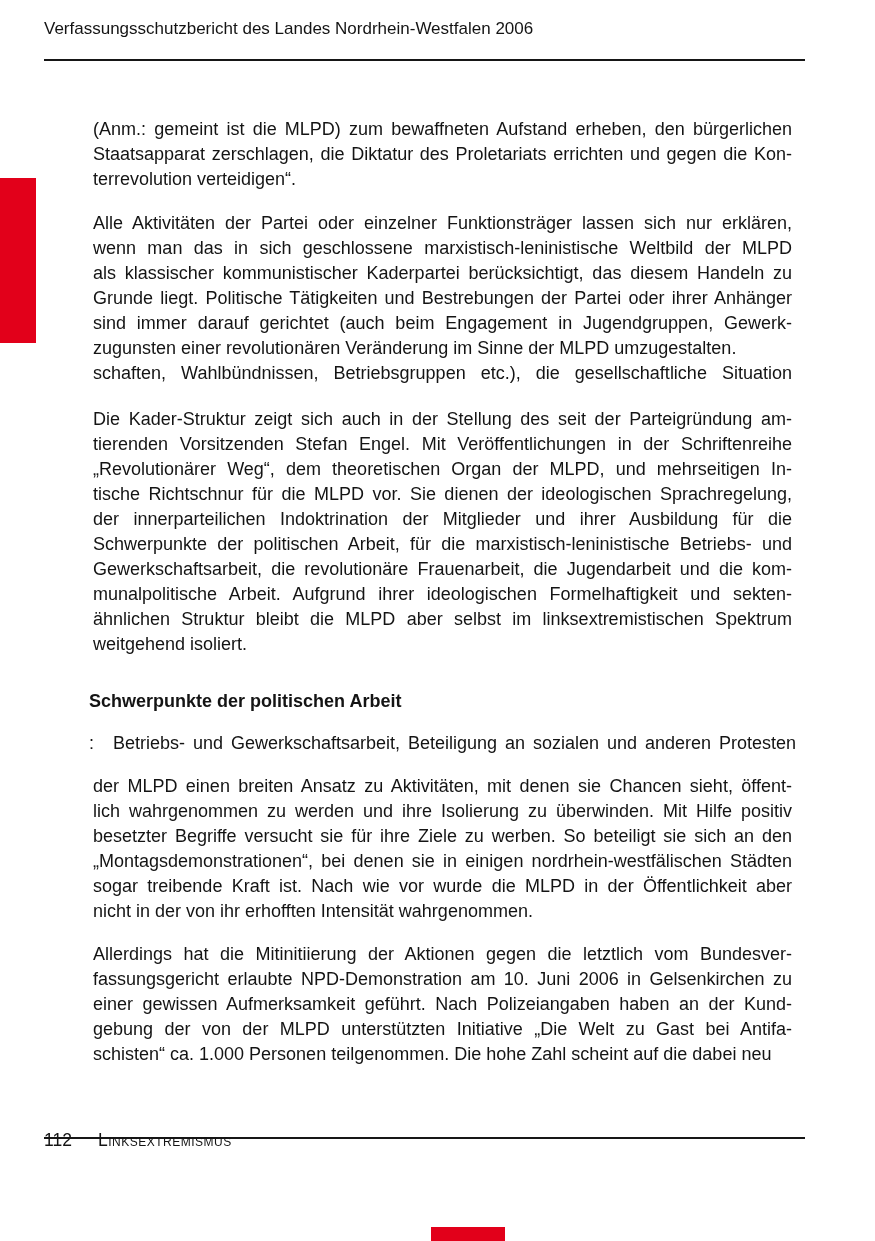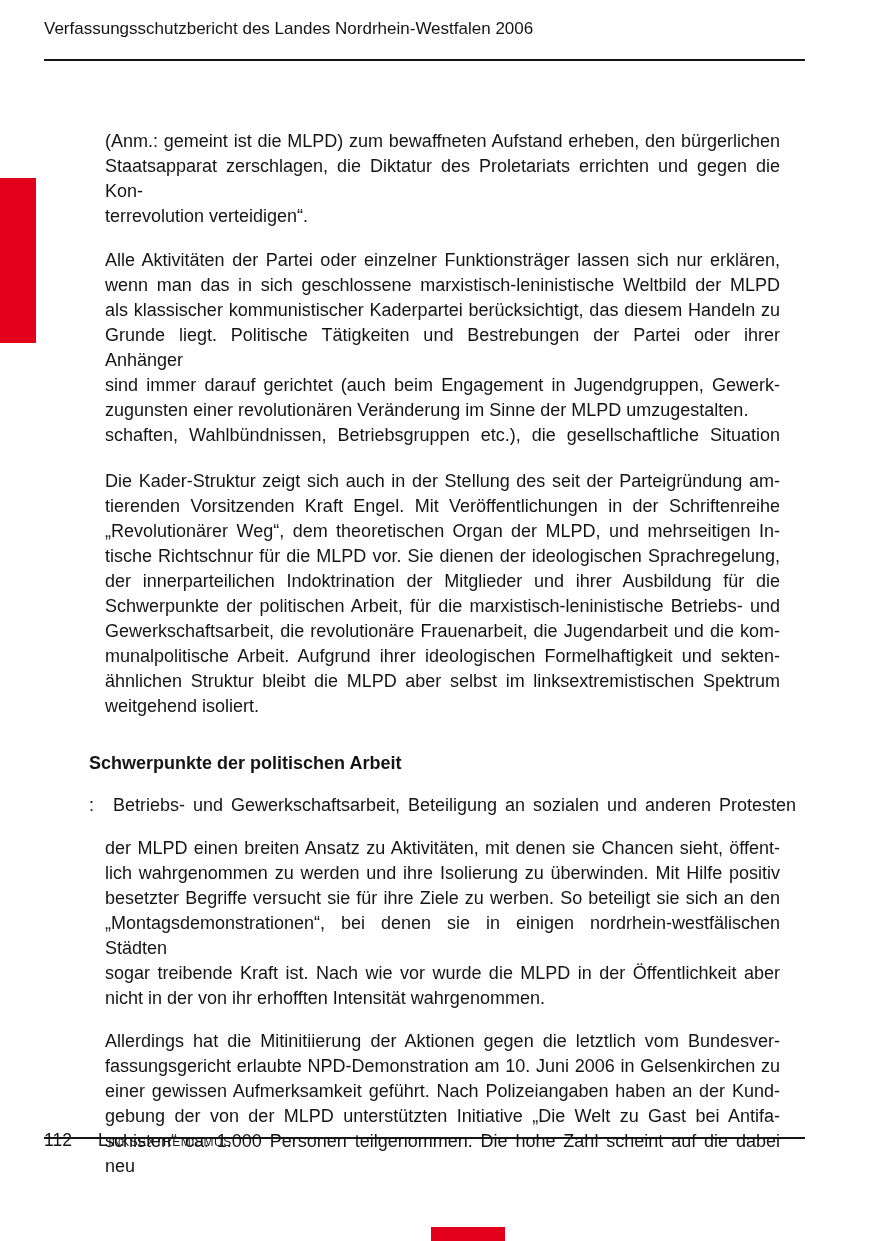--- a/index.html
+++ b/index.html
@@ -27,21 +27,21 @@
     position:absolute;left:0;top:178px;width:36px;height:165px;
   }
   .red-mark-bottom{
     position:absolute;left:431px;top:1227px;width:74px;height:14px;
   }
   
   .main{
     position:absolute;left:89px;top:113px;width:707px;
     font-size:18px;line-height:25px;
   }
-  .para{margin:16px;padding:0;}
+  .para{margin:4px;padding:0;}
   .para + .para{margin-top:19px;}
   .para.p3{margin-top:21px;}
   .para.p4{margin-top:18px;}
   .para.p5{margin-top:18px;}
   .line{
     text-align:justify;
     text-align-last:justify;
     white-space:normal;
   }
   .line.last{text-align-last:left;}
@@ -91,21 +91,21 @@
         <div class="line">wenn man das in sich geschlossene marxistisch-leninistische Weltbild der MLPD</div>
         <div class="line">als klassischer kommunistischer Kaderpartei berücksichtigt, das diesem Handeln zu</div>
         <div class="line">Grunde liegt. Politische Tätigkeiten und Bestrebungen der Partei oder ihrer Anhänger</div>
         <div class="line">sind immer darauf gerichtet (auch beim Engagement in Jugendgruppen, Gewerk-</div>
         <div class="line last">zugunsten einer revolutionären Veränderung im Sinne der MLPD umzugestalten.</div>
         <div class="line">schaften, Wahlbündnissen, Betriebsgruppen etc.), die gesellschaftliche Situation</div>
       </div>
 
     <div class="para p3">
         <div class="line">Die Kader-Struktur zeigt sich auch in der Stellung des seit der Parteigründung am-</div>
-        <div class="line">tierenden Vorsitzenden Kraft Engel. Mit Veröffentlichungen in der Schriftenreihe</div>
+        <div class="line">tierenden Vorsitzenden Stefan Engel. Mit Veröffentlichungen in der Schriftenreihe</div>
         <div class="line">„Revolutionärer Weg“, dem theoretischen Organ der MLPD, und mehrseitigen In-</div>
         <div class="line">tische Richtschnur für die MLPD vor. Sie dienen der ideologischen Sprachregelung,</div>
         <div class="line">der innerparteilichen Indoktrination der Mitglieder und ihrer Ausbildung für die</div>
         <div class="line">Schwerpunkte der politischen Arbeit, für die marxistisch-leninistische Betriebs- und</div>
         <div class="line">Gewerkschaftsarbeit, die revolutionäre Frauenarbeit, die Jugendarbeit und die kom-</div>
         <div class="line">munalpolitische Arbeit. Aufgrund ihrer ideologischen Formelhaftigkeit und sekten-</div>
         <div class="line">ähnlichen Struktur bleibt die MLPD aber selbst im linksextremistischen Spektrum</div>
         <div class="line last">weitgehend isoliert.</div>
       </div>
 

